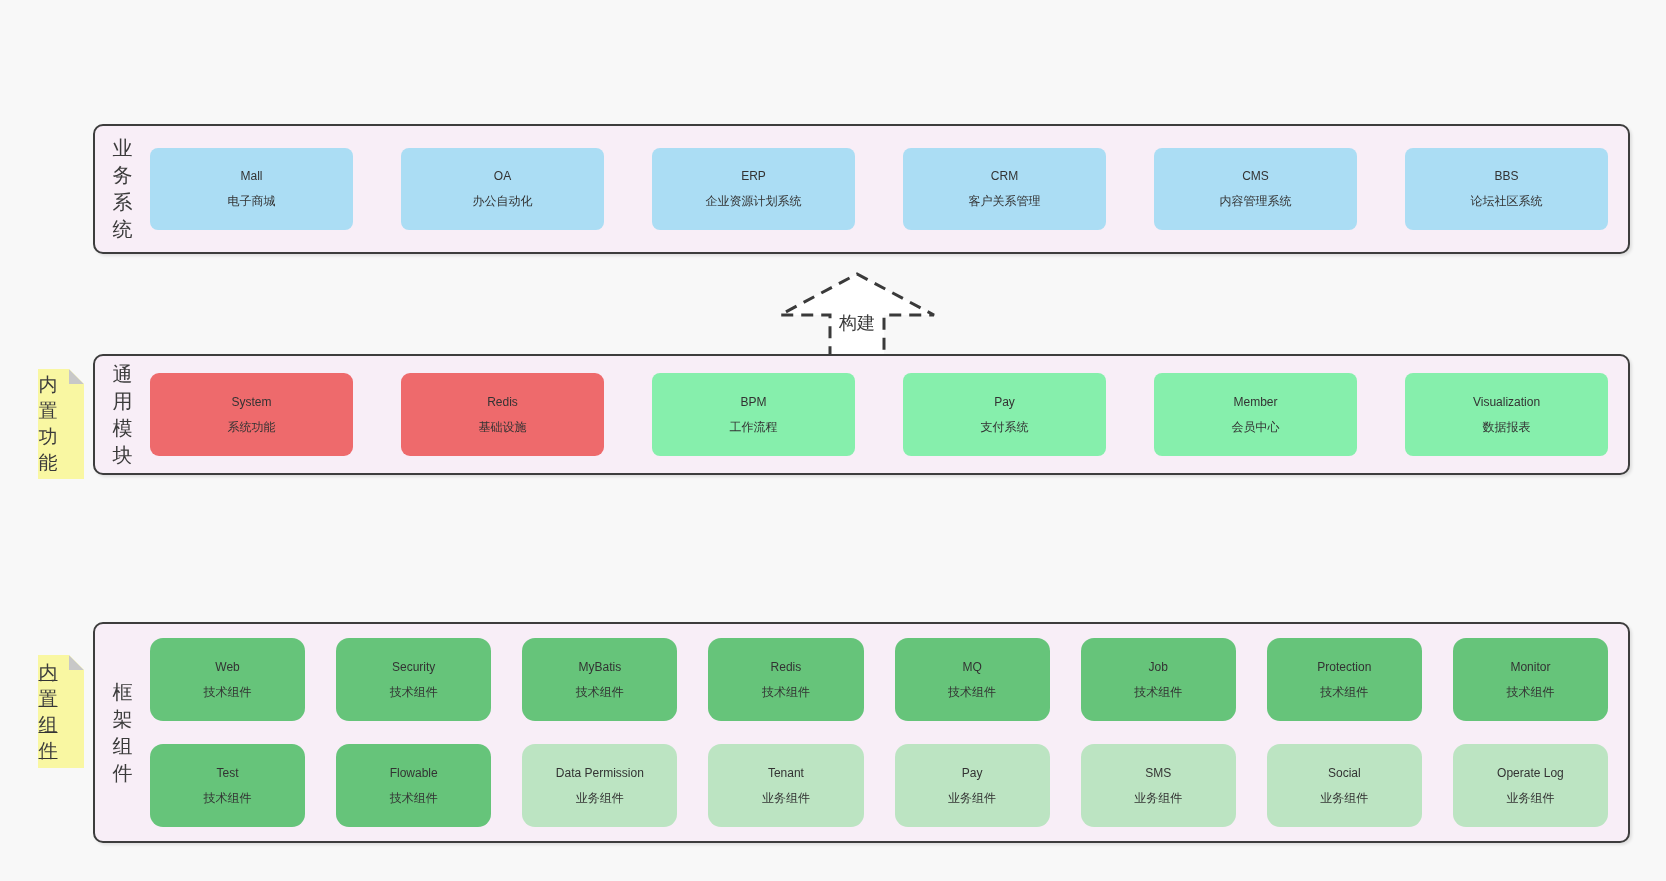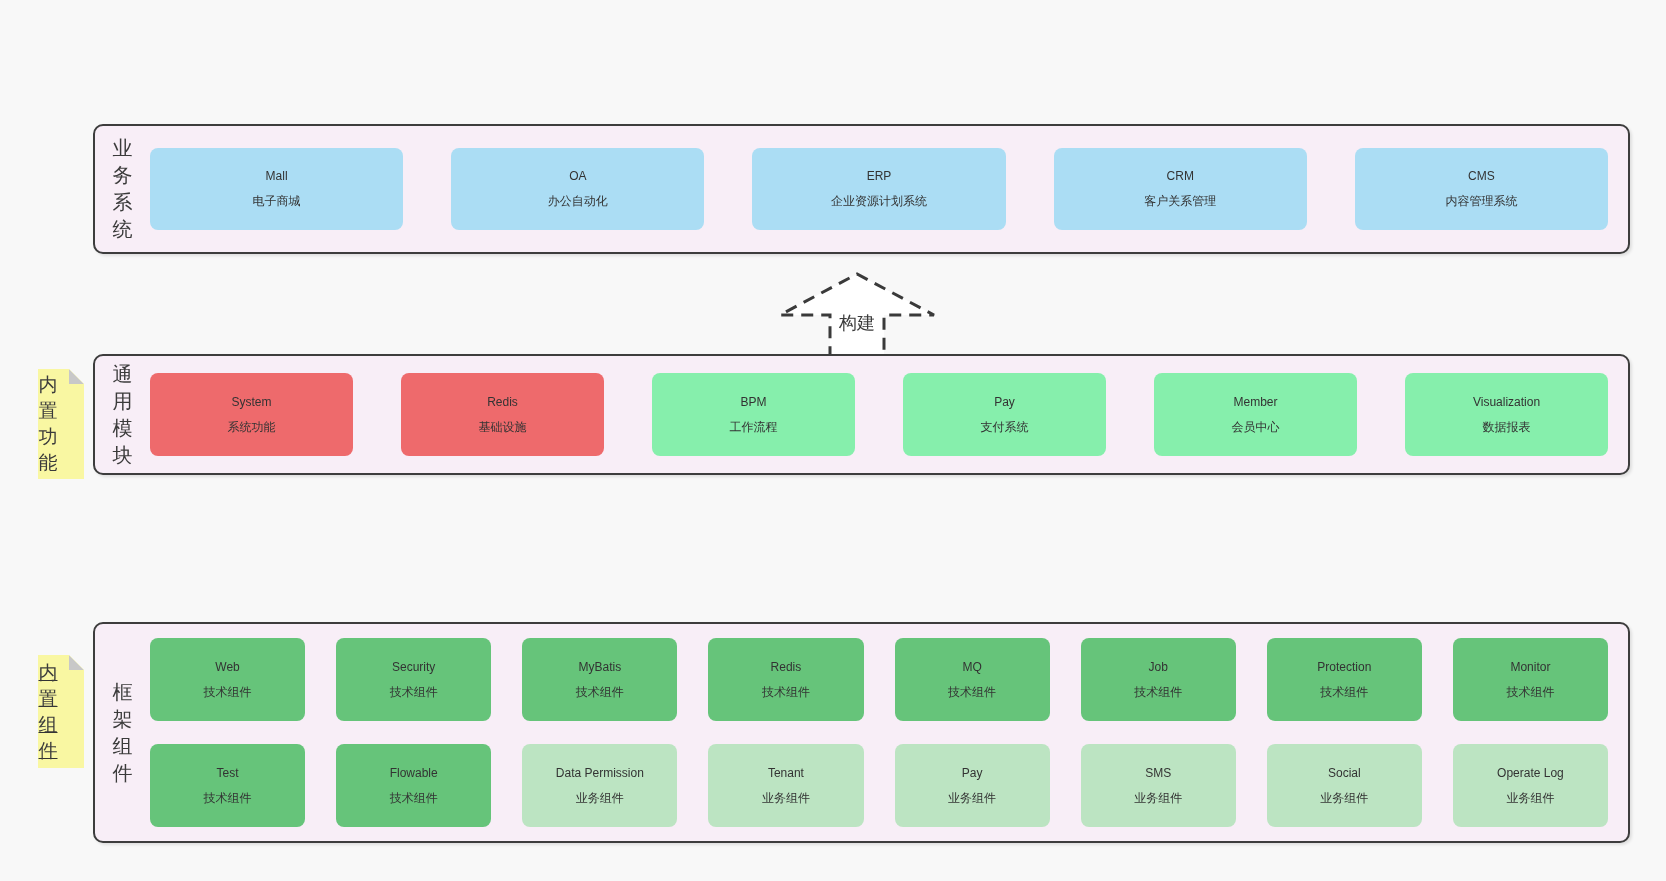--- a/index.html
+++ b/index.html
@@ -46,24 +46,24 @@
     padding:0 14px; box-sizing:border-box;
   }
   .boxes .box { height:82px; }
   .layer-modules .boxes .box { height:83px; }
 
   .rows {
     flex:1; display:flex; flex-direction:column;
     justify-content:center; gap:23px; padding-right:20px;
   }
   .row { display:flex; gap:31px; }
-  .row .box { height:83px; }
+  .row .box { height:83px;border-radius:13px; }
 
   .blue   { background:#abddf4; }
-  .red    { background:#ee6a6c; }
+  .red    { background:#ee6a6c;border-radius:9px; }
   .pink   { background:#86efac; }
   .gdark  { background:#66c47a; }
   .glight { background:#bce4c2; }
 
   
   .sticky {
     position:absolute; left:38px; width:46px;
     background:#f9f7a2;
     clip-path:polygon(0 0, calc(100% - 15px) 0, 100% 15px, 100% 100%, 0 100%);
     display:flex; align-items:center; justify-content:flex-start;
@@ -114,20 +114,24 @@
         <span>企业资源计划系统</span>
       </div>
       <div class="box blue">
         <span>CRM</span>
         <span>客户关系管理</span>
       </div>
       <div class="box blue">
         <span>CMS</span>
         <span>内容管理系统</span>
       </div>
+      <div class="box blue">
+        <span>BBS</span>
+        <span>论坛社区系统</span>
+      </div>
     </div>
   </div>
 
   <div class="arrow arrow-build">
     <svg viewBox="0 0 170 95">
       <path d="M85 4 L162 45 L112 45 L112 91 L58 91 L58 45 L8 45 Z" fill="#ffffff" stroke="#3a3a3a" stroke-width="3" stroke-dasharray="12 8"></path>
       <text x="85" y="59" text-anchor="middle">构建</text>
     </svg>
   </div>
 

